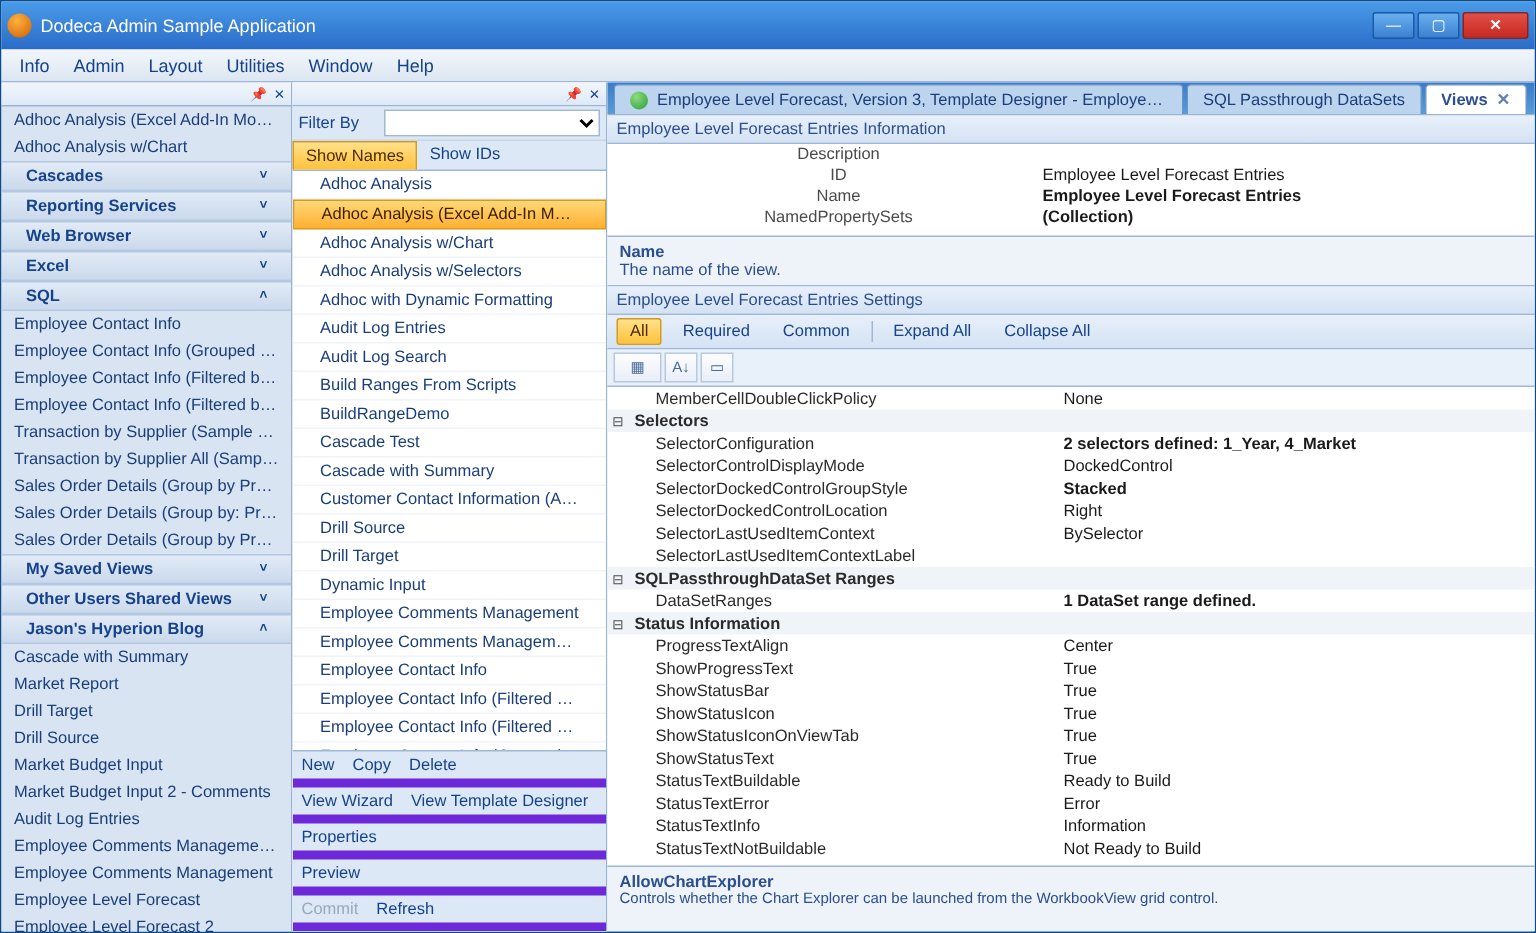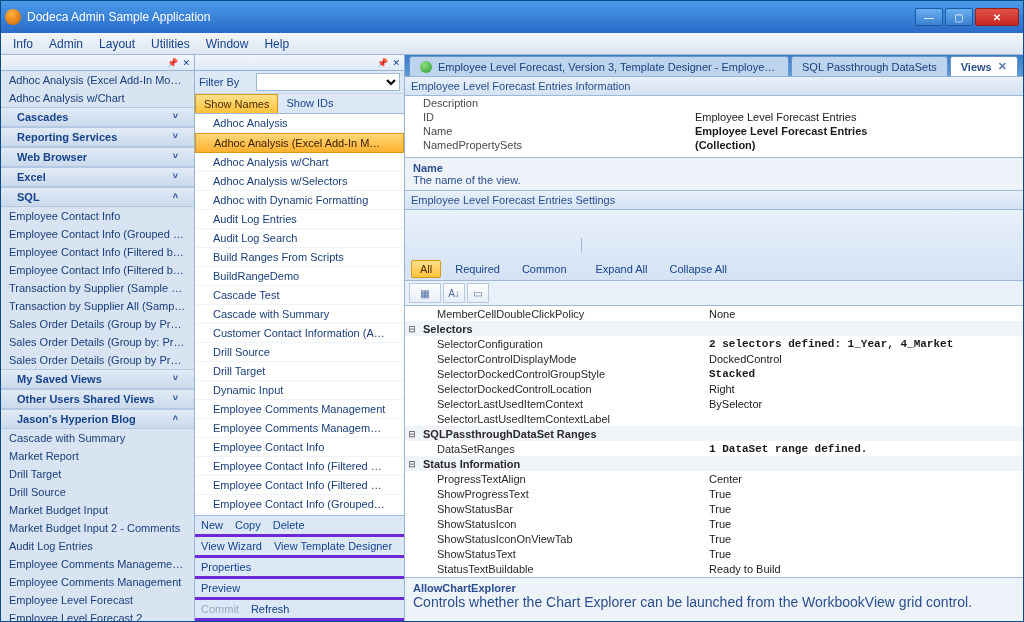--- a/index.html
+++ b/index.html
@@ -29,59 +29,59 @@
 .filter-row { display: flex; align-items: center; padding: 2px 4px; border-bottom: 1px solid #c8d6e8; gap: 17px; background: #dce8f6; }
 .filter-label { font-size: 11px; }
 .filter-select { flex: 1; height: 18px; border: 1px solid #a0b8d8; background: #fff; font-size: 11px; }
 .tab-row { display: flex; border-bottom: 1px solid #a0b8d8; background: #dce8f6; }
 .mid-tab { padding: 3px 8px; font-size: 11px; cursor: pointer; }
 .mid-tab.active { background: linear-gradient(#ffe08a,#ffc23a); border: 1px solid #d89a1a; border-bottom: none; color: #4a2a00; }
 .mid-list { flex: 1; overflow-y: auto; background: #fff; }
 .mid-item { padding: 3px 18px; cursor: pointer; color: #1a3e7a; white-space: nowrap; overflow: hidden; text-overflow: ellipsis; border-bottom: 1px solid #f0f4fa; }
 .mid-item.sel { background: linear-gradient(#ffd878,#ffb030); border: 1px solid #d89a1a; color: #3a2000; }
 .mid-actions { border-top: 1px solid #a0b8d8; background: #dce8f6; }
-.action-row { display: flex; gap: 12px; padding: 3px 6px; border-bottom: 3px solid #6d28d9; font-size: 11px; }
+.action-row { display: flex; gap: 12px; padding: 3px 6px; border-bottom: 6px solid #6d28d9; font-size: 11px; }
 .action-row span { cursor: pointer; }
 .action-row span.disabled { color: #9aa8ba; cursor: default; }
 .right-panel { flex: 1; display: flex; flex-direction: column; min-width: 0; font-size: 11px; color: #15428b; background: #f5f8fc; }
 .doc-tabs { height: 22px; display: flex; align-items: flex-end; background: linear-gradient(#3a7bc8,#5a9bd8); padding: 0 4px; gap: 2px; border-bottom: 1px solid #99b4d1; }
 .doc-tab { height: 20px; padding: 2px 10px; background: #bcd4ee; border: 1px solid #6a94c8; border-bottom: none; border-radius: 3px 3px 0 0; display: flex; align-items: center; gap: 6px; cursor: pointer; font-size: 11px; color: #1a3e7a; max-width: 380px; white-space: nowrap; overflow: hidden; }
 .doc-tab.first { flex-shrink: 1; min-width: 60px; }
 .doc-tab .tab-text { overflow: hidden; text-overflow: ellipsis; }
 .doc-tab.active { background: #fff; color: #2a4e8e; font-weight: bold; }
 .doc-tab .tab-icon { width: 12px; height: 12px; border-radius: 50%; background: radial-gradient(circle at 35% 30%, #8edc7c, #2a9c3a); flex-shrink: 0; }
 .doc-tab .close-x { font-size: 11px; color: #6080b0; cursor: pointer; flex-shrink: 0; }
 .section-title { background: linear-gradient(#e8f0fa,#d4e2f4); border-bottom: 1px solid #a0b8d8; padding: 3px 6px; font-size: 11px; color: #2a4e8e; }
 .top-info-grid { height: 62px; overflow-y: scroll; background: #fff; border-bottom: 1px solid #a0b8d8; }
 .info-row { display: flex; padding: 1px 0; }
-.info-label { width: 290px; padding-left: 18px; color: #4a4a4a; }
+.info-label { width: 290px; padding-left: 18px; color: #4a4a4a; text-align: center; }
 .info-value { flex: 1; color: #1a1a1a; }
 .info-value.bold { font-weight: bold; }
 .desc-box { background: #eef3fa; padding: 4px 8px; border-bottom: 1px solid #a0b8d8; }
 .desc-box .dn { font-weight: bold; color: #2a4e8e; }
 .desc-box .dt { color: #2a4e8e; }
 .settings-tabs { display: flex; align-items: center; background: linear-gradient(#e8f0fa,#d4e2f4); border-bottom: 1px solid #a0b8d8; padding: 2px 6px; gap: 6px; }
-.st-btn { padding: 2px 8px; cursor: pointer; border-radius: 2px; margin-top: 48px; }
+.st-btn { padding: 2px 8px; cursor: pointer; border-radius: 2px; }
 .st-btn.active { background: linear-gradient(#ffe08a,#ffc23a); border: 1px solid #d89a1a; color: #4a2a00; }
 .st-sep { width: 1px; height: 14px; background: #a0b8d8; }
 .prop-toolbar { display: flex; gap: 2px; padding: 2px 4px; border-bottom: 1px solid #a0b8d8; background: #e8f0fa; }
 .pt-btn { width: 22px; height: 20px; border: 1px solid #b8c8de; background: linear-gradient(#fdfdfe,#e8eef8); display: flex; align-items: center; justify-content: center; font-size: 10px; cursor: pointer; color: #4a6a9a; }
 .pt-btn.toggle { width: 32px; }
 .props-grid { flex: 1; overflow-y: scroll; background: #fff; }
 .prop-row { display: flex; min-height: 15px; align-items: center; }
 .prop-exp { width: 14px; text-align: center; font-size: 9px; color: #4a4a4a; cursor: pointer; flex-shrink: 0; }
 .prop-label { width: 290px; padding-left: 4px; color: #2a2a2a; white-space: nowrap; overflow: hidden; text-overflow: ellipsis; }
 .prop-label.cat { font-weight: bold; background: #f0f3f8; }
 .prop-label.indent { padding-left: 18px; }
 .prop-value { flex: 1; color: #1a1a1a; white-space: nowrap; overflow: hidden; text-overflow: ellipsis; }
-.prop-value.bold { font-weight: bold; font-family: Liberation Mono, monospace; }
+.prop-value.bold { font-weight: bold; }
 .prop-row.catrow { background: #f0f3f8; }
 .bottom-desc { background: #eef3fa; padding: 4px 8px; border-top: 1px solid #a0b8d8; min-height: 44px; }
 .bottom-desc .bn { font-weight: bold; color: #2a4e8e; }
-.bottom-desc .bt { color: #2a4e8e; font-size: 14px; }
+.bottom-desc .bt { color: #2a4e8e; font-size: 10px; }
 </style>
 </head>
 <body>
 
 <div class="window">
   <div class="titlebar">
     <div class="app-icon"></div>
     <div class="title">Dodeca Admin Sample Application</div>
     <div class="win-btns">
       <div class="win-btn">—</div>

